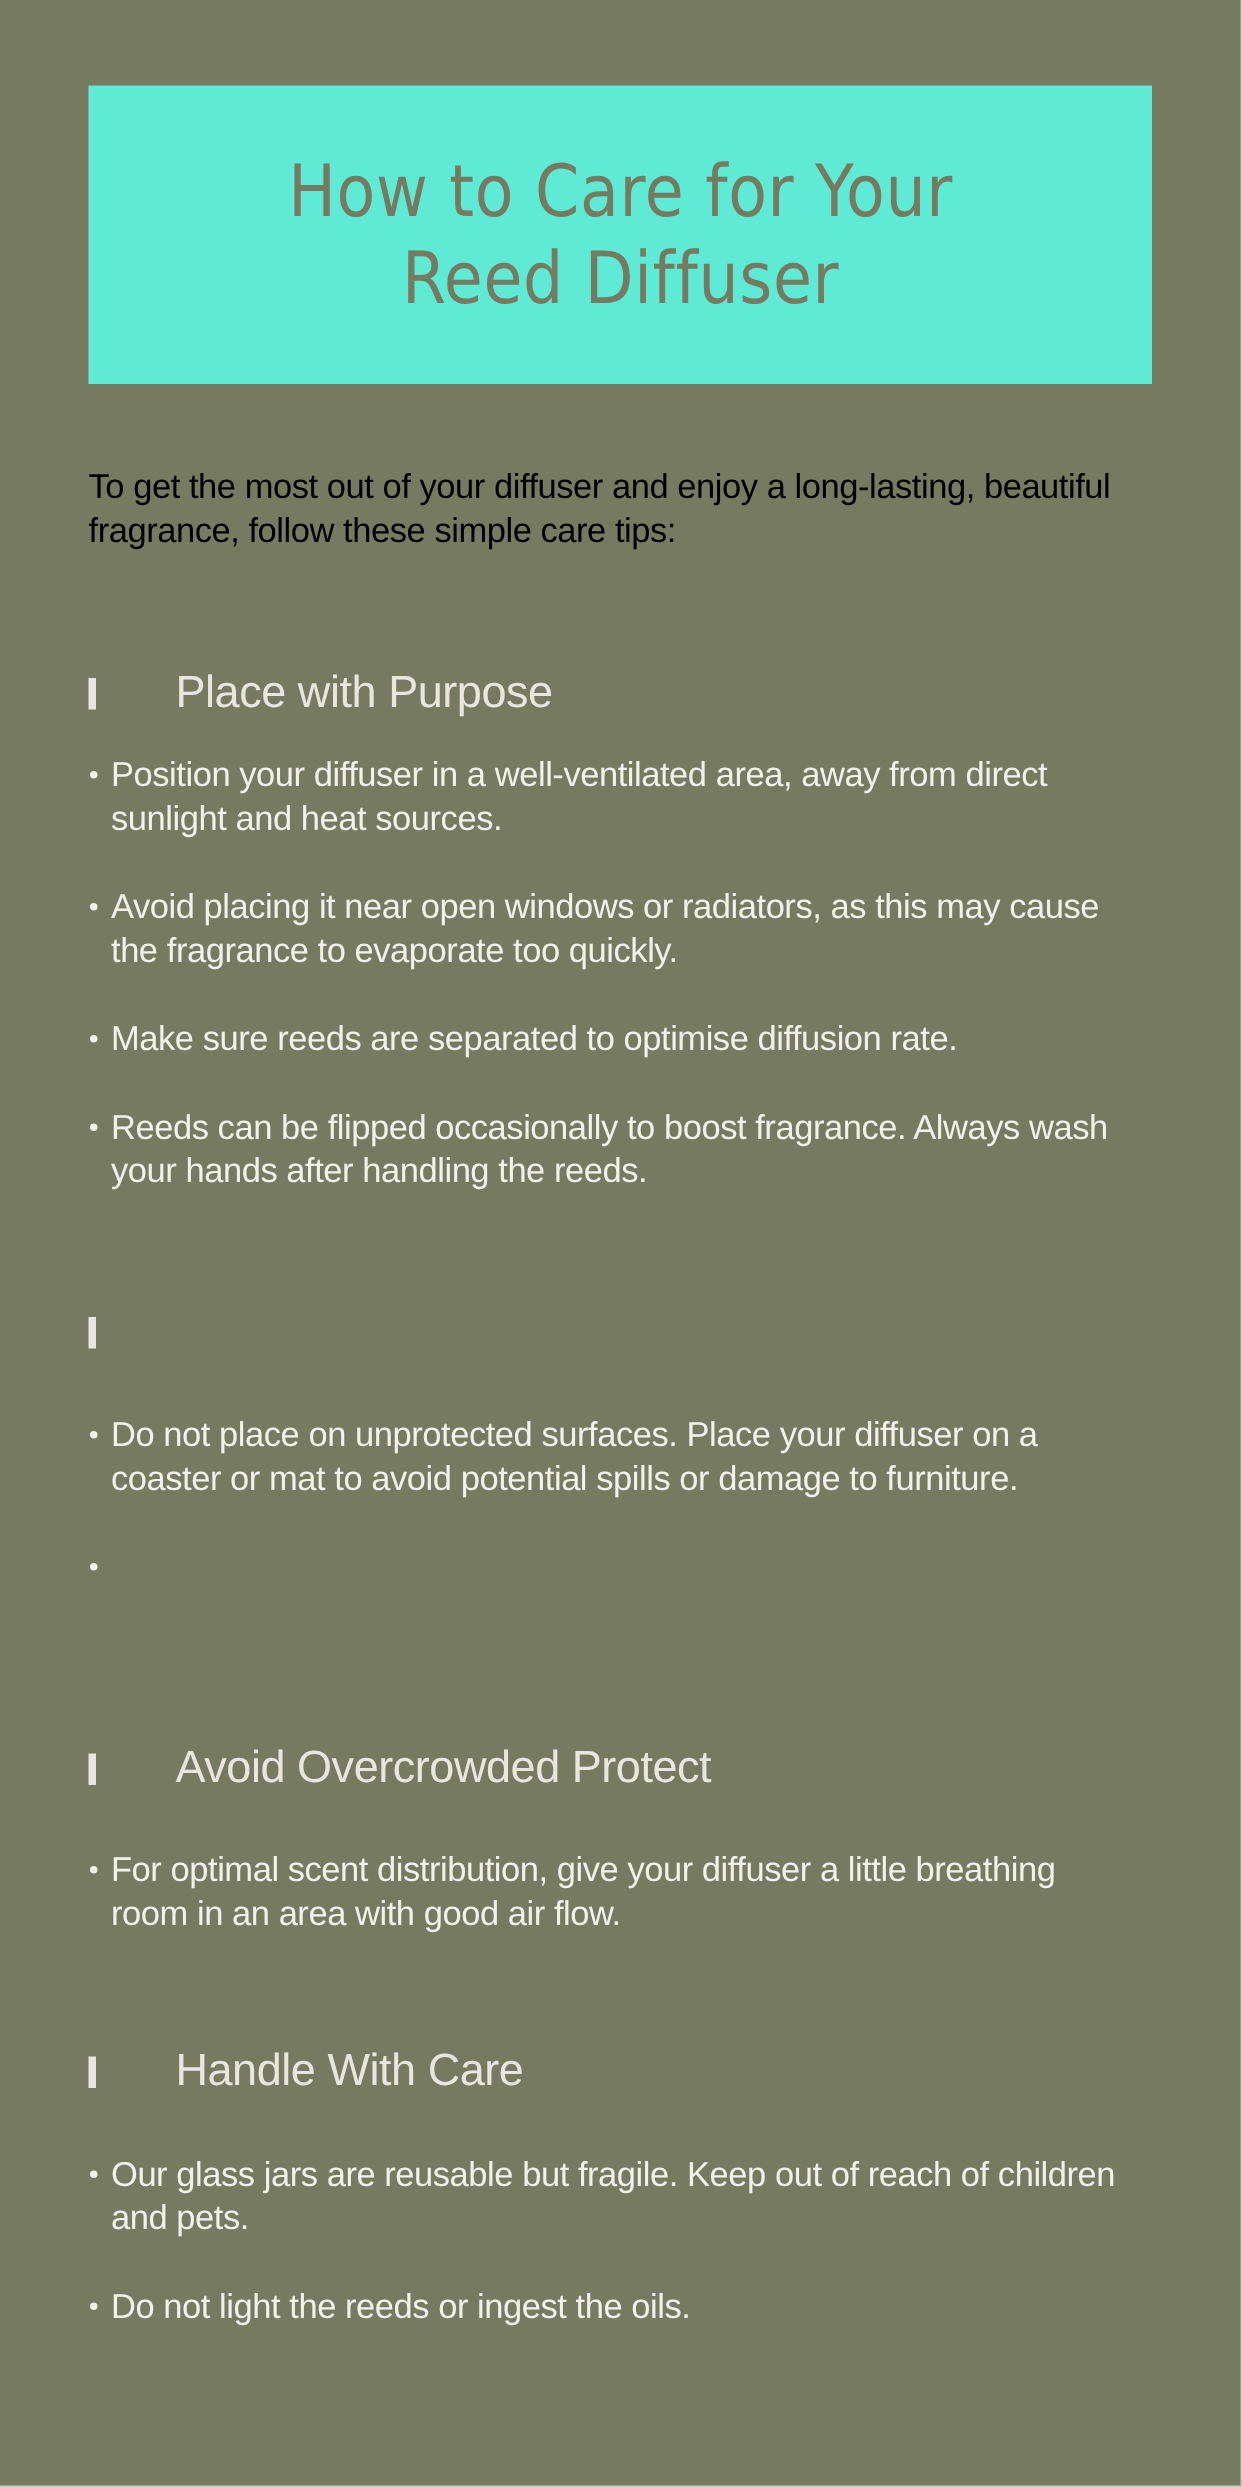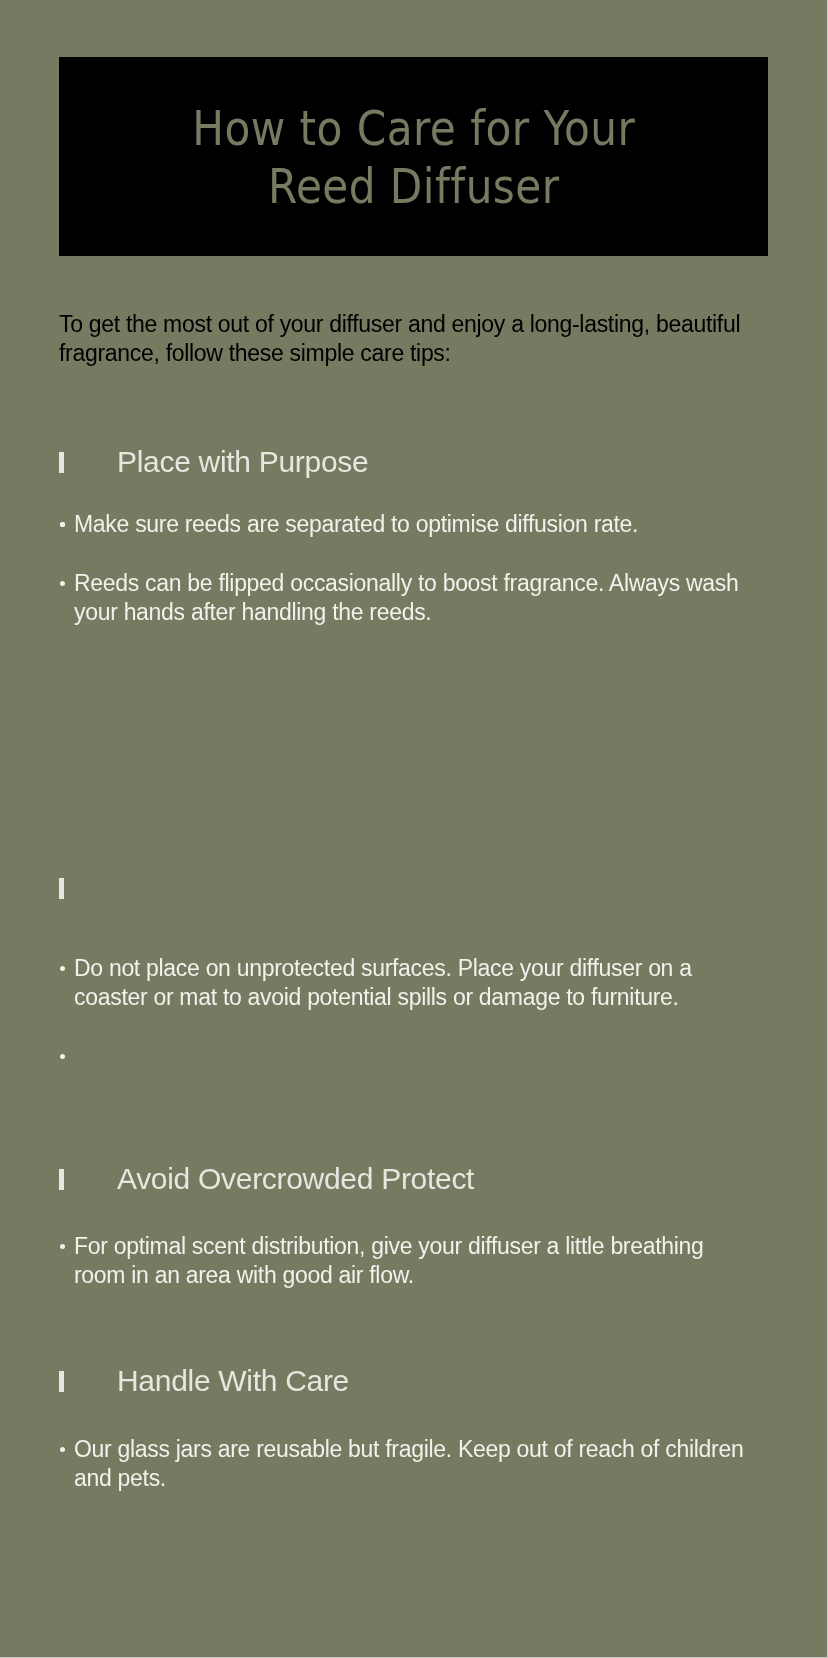--- a/index.html
+++ b/index.html
@@ -26,21 +26,21 @@
       left: 0; bottom: 0;
       width: 828px; height: 1px;
       background: #C9CBBC;
     }
     .title-box {
       position: absolute;
       left: 59px;
       top: 57px;
       width: 709px;
       height: 199px;
-      background: #000000;
+      background: #5eead4;
       display: flex;
       align-items: center;
       justify-content: center;
     }
     .title {
       margin: 0;
       text-align: center;
       color: #757A61;
       font-family: "DejaVu Sans", sans-serif;
       font-weight: normal;
@@ -123,31 +123,32 @@
 </div>
 
 <p class="intro">To get the most out of your diffuser and enjoy a long-lasting, beautiful fragrance, follow these simple care tips:</p>
 
 <div class="section" style="top: 444px;">
   <h2 class="section-heading">
     <span class="heading-bar"></span>
     <span class="heading-text">Place with Purpose</span>
   </h2>
   <ul class="bullets" style="margin-top: 22px;">
-    <li class="bullet"><span class="bullet-dot"></span></li>
+    <li class="bullet"><span class="bullet-dot"></span><span>Position your diffuser in a well-ventilated area, away from direct sunlight and heat sources.</span></li>
+    <li class="bullet"><span class="bullet-dot"></span><span>Avoid placing it near open windows or radiators, as this may cause the fragrance to evaporate too quickly.</span></li>
     <li class="bullet"><span class="bullet-dot"></span><span>Make sure reeds are separated to optimise diffusion rate.</span></li>
     <li class="bullet"><span class="bullet-dot"></span><span>Reeds can be flipped occasionally to boost fragrance. Always wash your hands after handling the reeds.</span></li>
   </ul>
 </div>
 
 <div class="section" style="top: 870px;">
   <h2 class="section-heading">
     <span class="heading-bar"></span>
   </h2>
-  <ul class="bullets" style="margin-top: 48px;">
+  <ul class="bullets" style="margin-top: 36px;">
     <li class="bullet"><span class="bullet-dot"></span><span>Do not place on unprotected surfaces. Place your diffuser on a coaster or mat to avoid potential spills or damage to furniture.</span></li>
     <li class="bullet"><span class="bullet-dot"></span></li>
   </ul>
 </div>
 
 <div class="section" style="top: 1161px;">
   <h2 class="section-heading">
     <span class="heading-bar"></span>
     <span class="heading-text">Avoid Overcrowded Protect</span>
   </h2>
@@ -156,14 +157,15 @@
   </ul>
 </div>
 
 <div class="section" style="top: 1363px;">
   <h2 class="section-heading">
     <span class="heading-bar"></span>
     <span class="heading-text">Handle With Care</span>
   </h2>
   <ul class="bullets" style="margin-top: 36px;">
     <li class="bullet"><span class="bullet-dot"></span><span>Our glass jars are reusable but fragile. Keep out of reach of children and pets.</span></li>
+    <li class="bullet"><span class="bullet-dot"></span><span>Do not light the reeds or ingest the oils.</span></li>
   </ul>
 </div>
 
 </body></html>

